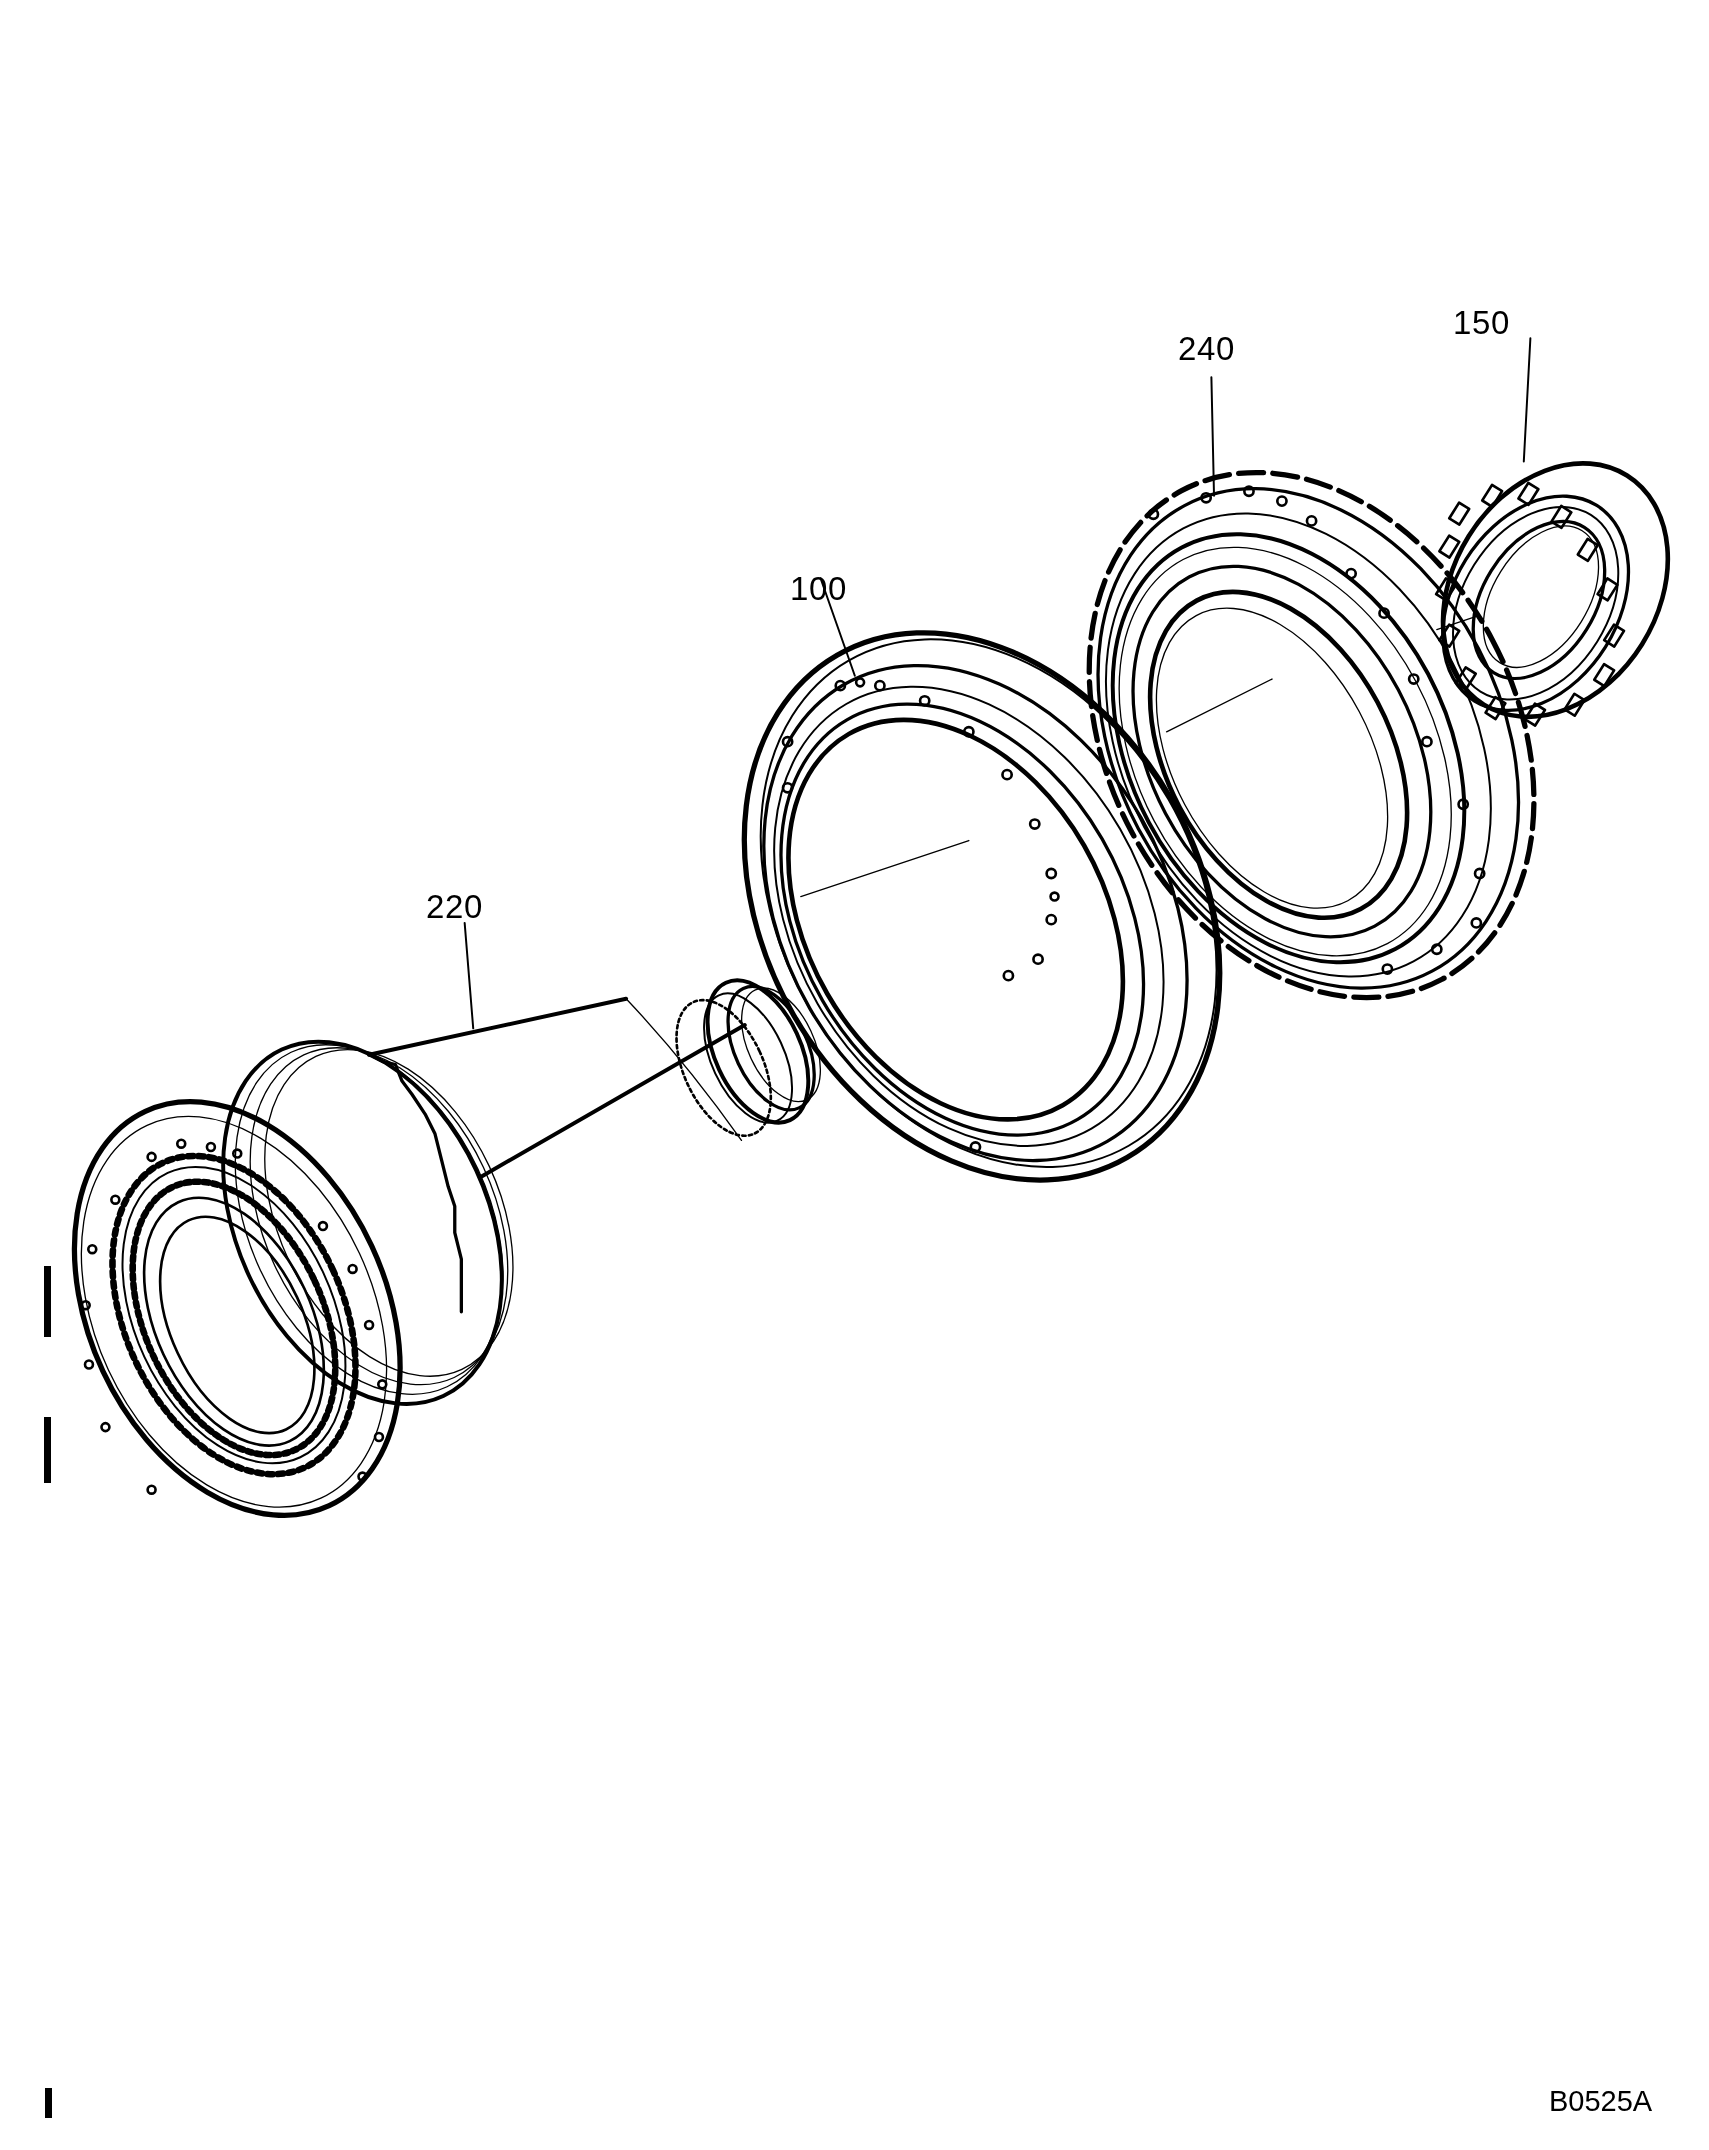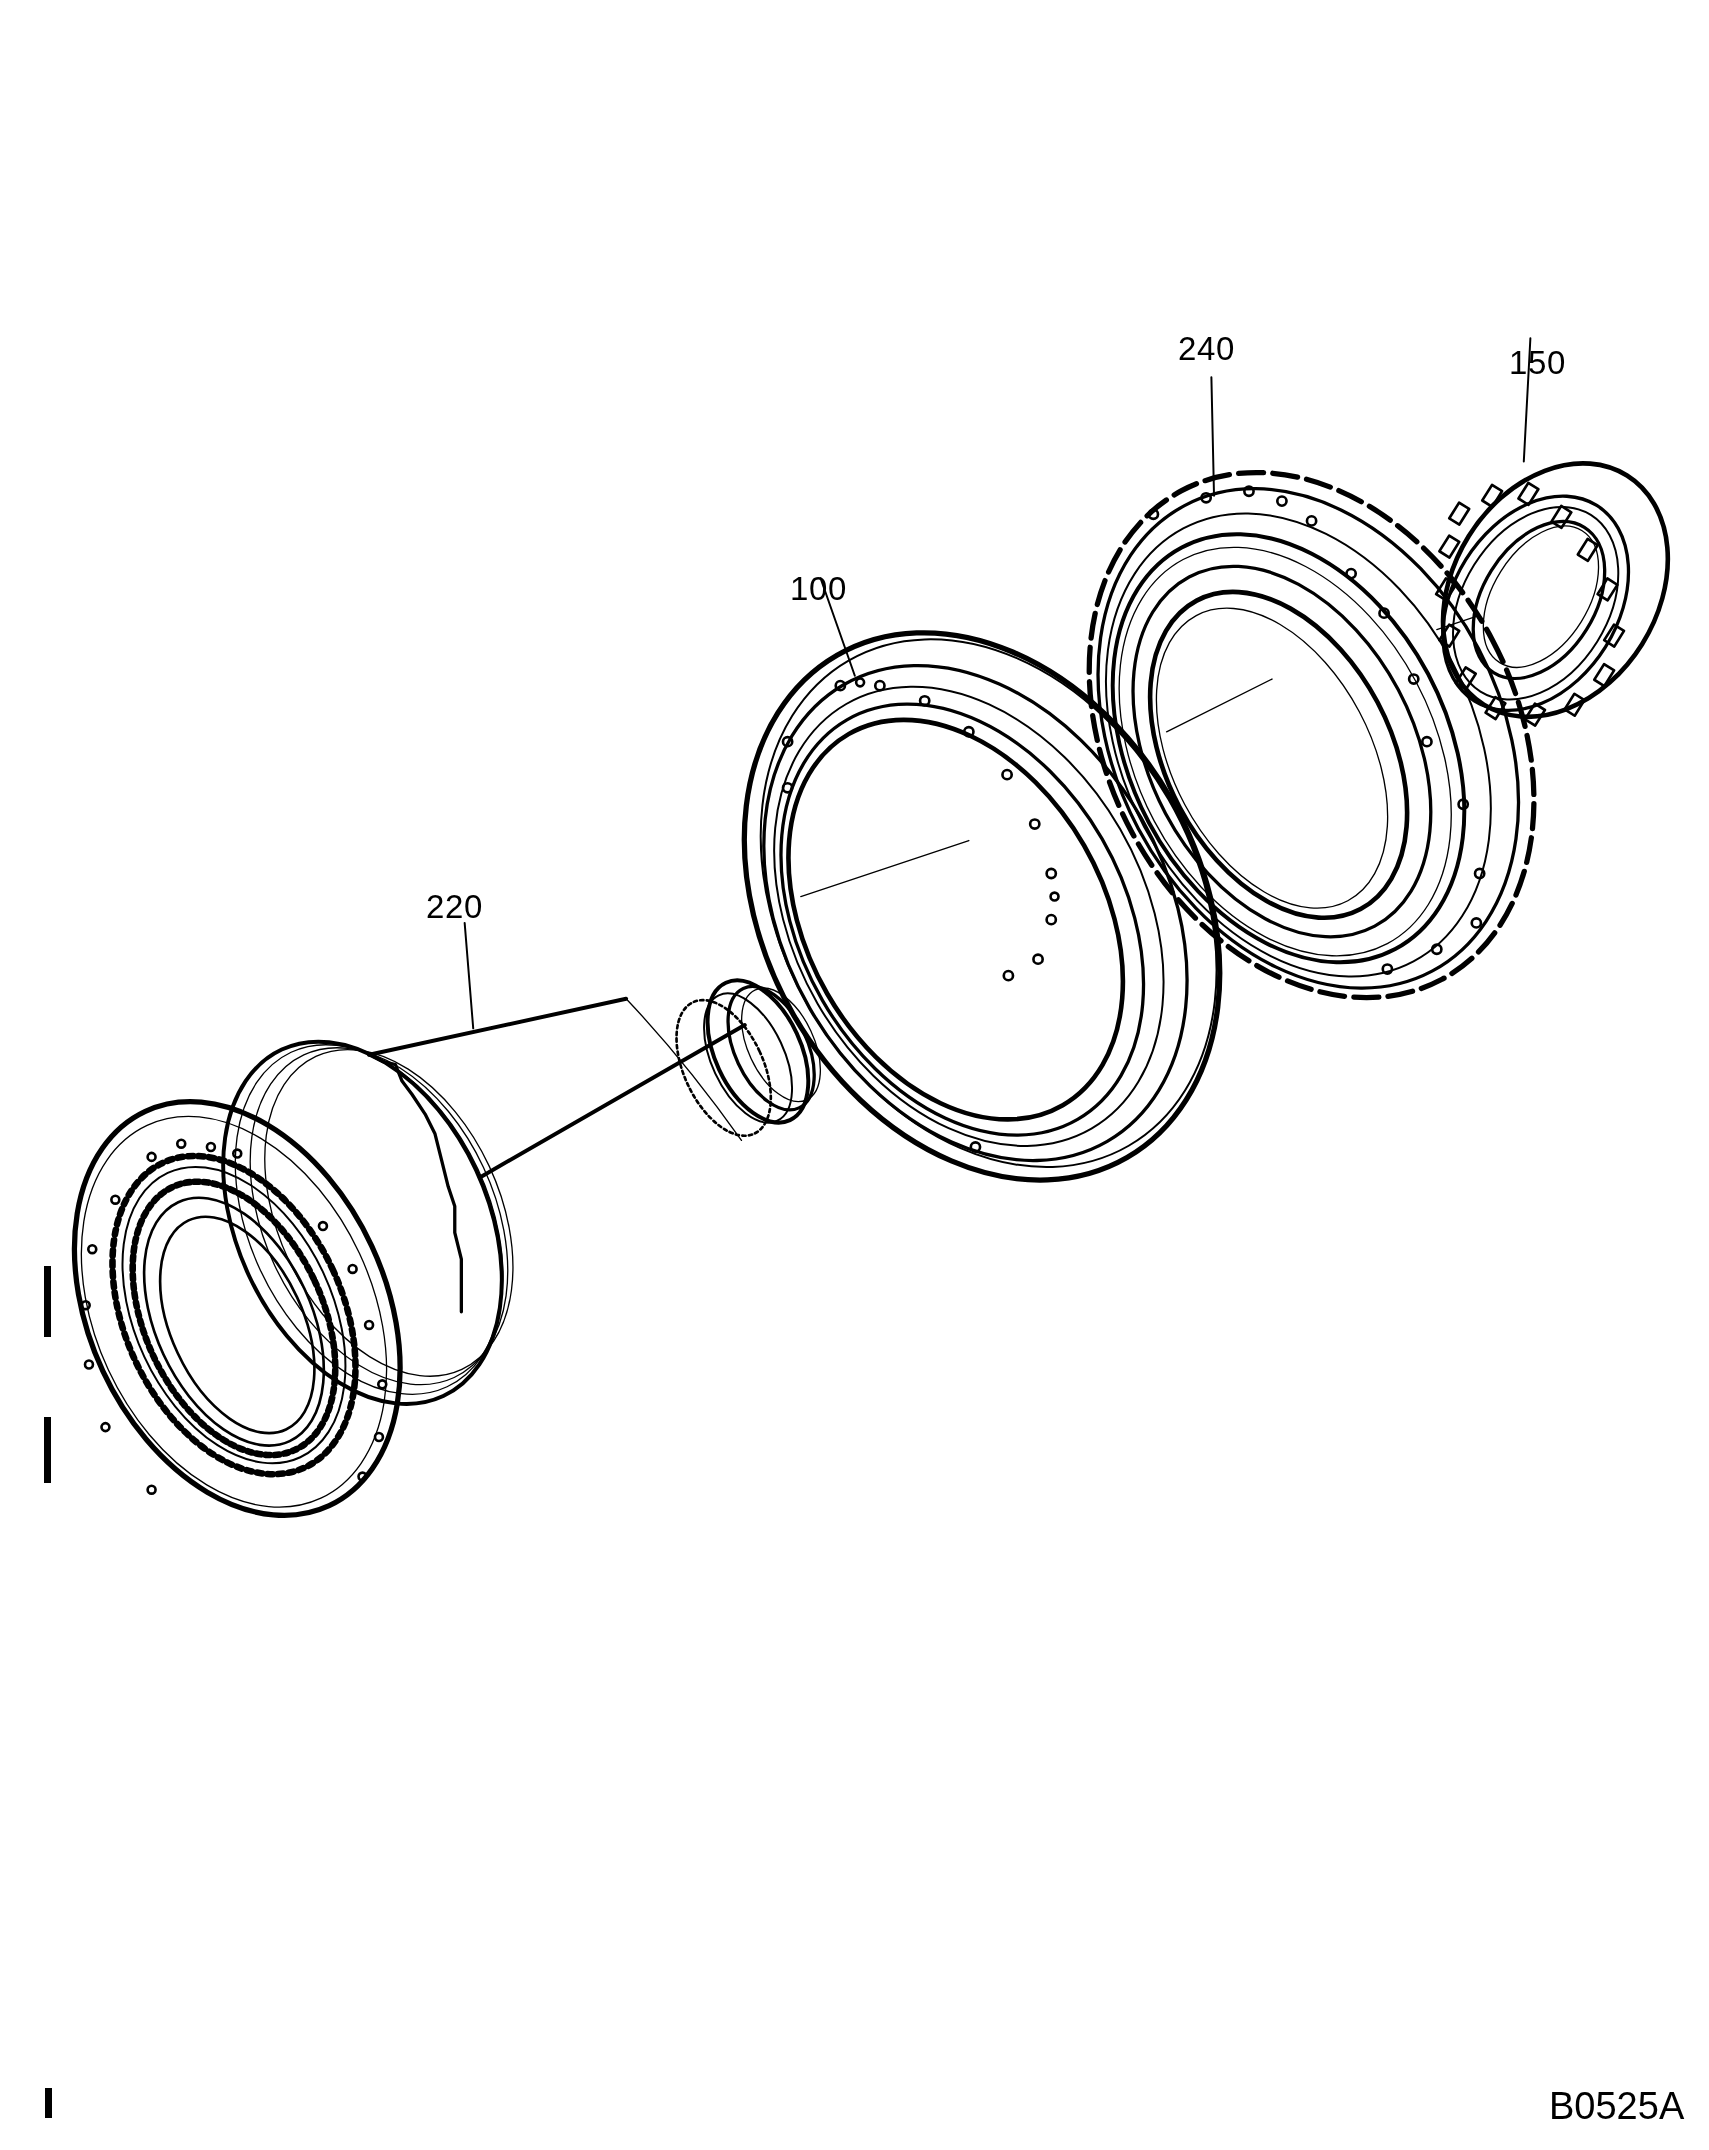--- a/index.html
+++ b/index.html
@@ -1,19 +1,19 @@
 <!DOCTYPE html>
 <html style="font-size:10.5px"><head>
 <meta charset="utf-8">
 <style>
   html, body { margin: 0; padding: 0; background: #ffffff; }
   body { width: 1709px; height: 2151px; position: relative; overflow: hidden; font-family: "Liberation Sans", sans-serif; }
   #drawing { position: absolute; left: 0; top: 0; width: 1709px; height: 2151px; }
   .callout { position: absolute; font-family: "Liberation Sans", sans-serif; font-size: 33px; color: #000; line-height: 1; letter-spacing: 0.7px; }
-  .code { position: absolute; font-family: "Liberation Sans", sans-serif; font-size: 38px; color: #000; line-height: 1; }
+  .code { position: absolute; font-family: "Liberation Sans", sans-serif; font-size: 29px; color: #000; line-height: 1; }
   .bar { position: absolute; background: #000; width: 6.6px; }
 </style>
 </head>
 <body>
 
 <svg id="drawing" viewBox="0 0 2593 3263" xmlns="http://www.w3.org/2000/svg" fill="none" stroke="#000" stroke-linecap="round" stroke-linejoin="round">
 
   <g>
     <ellipse cx="2360" cy="895" rx="155" ry="205" transform="rotate(32 2360 895)" stroke-width="7"></ellipse>
     <ellipse cx="2330" cy="915" rx="125" ry="175" transform="rotate(32 2330 915)" stroke-width="5"></ellipse>
@@ -148,21 +148,21 @@
 
   <g stroke-width="3">
     <line x1="1838" y1="572" x2="1842" y2="752"></line>
     <line x1="2322" y1="513" x2="2312" y2="700"></line>
     <line x1="1245" y1="877" x2="1297" y2="1025"></line>
     <line x1="705" y1="1400" x2="718" y2="1560"></line>
   </g>
 </svg>
 
 <div class="callout" style="left:1178px; top:332px;">240</div>
-<div class="callout" style="left:1509px; top:306px;margin-top:40px;">150</div>
+<div class="callout" style="left:1453px; top:306px;">150</div>
 <div class="callout" style="left:790px; top:572px;">100</div>
 <div class="callout" style="left:426px; top:890px;">220</div>
 
 <div class="bar" style="left:44px; top:1266px; height:71px;"></div>
 <div class="bar" style="left:44px; top:1417px; height:66px;"></div>
 <div class="bar" style="left:45px; top:2088px; height:30px;"></div>
 
 <div class="code" style="left:1549px; top:2087px;">B0525A</div>
 
 

